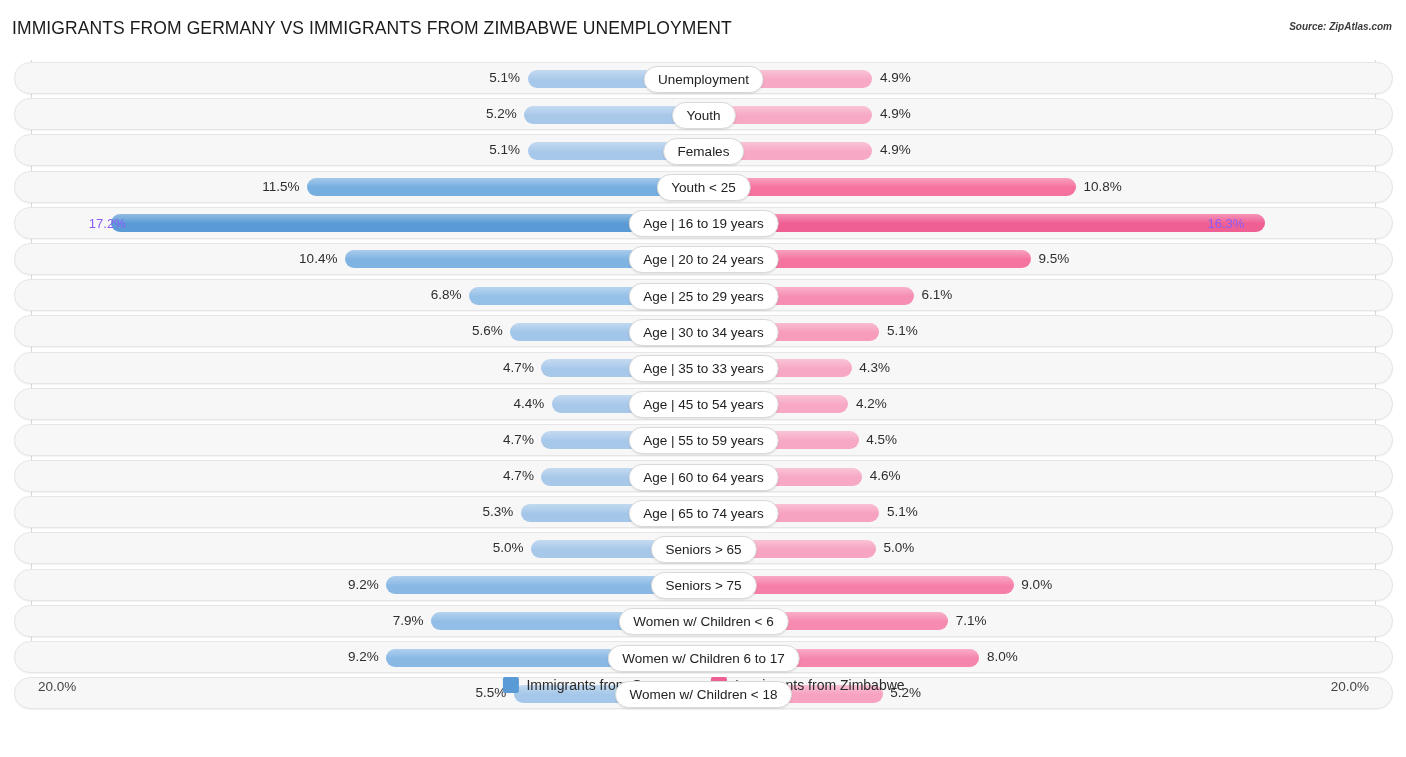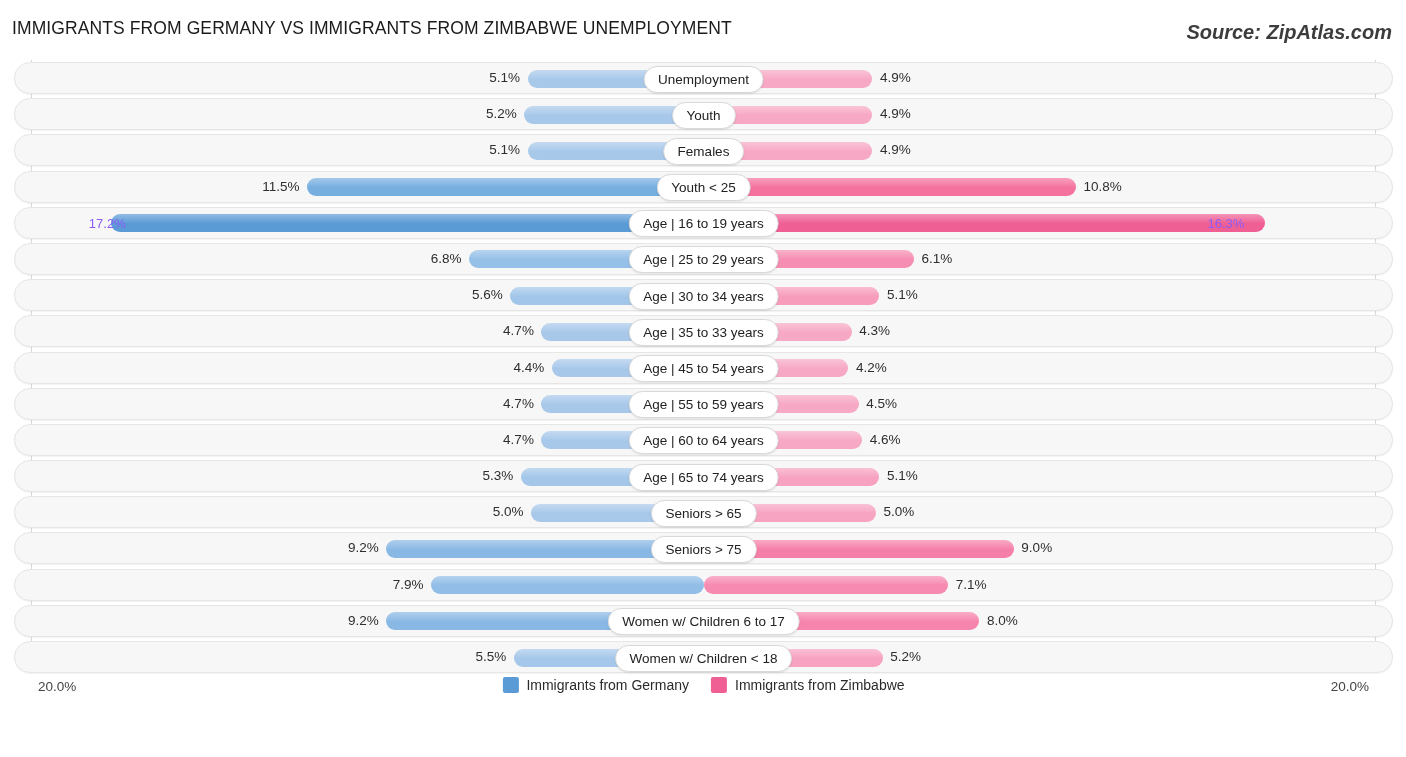--- a/index.html
+++ b/index.html
@@ -29,21 +29,21 @@
     font-size: 17.5px;
     letter-spacing: 0.1px;
     color: #1b1b1b;
     font-weight: 400;
     white-space: nowrap;
   }
   .chart-source {
     position: absolute;
     right: 14px;
     top: 21px;
-    font-size: 20px;
+    font-size: 10px;
     font-style: italic;
     font-weight: bold;
     color: #3c3c3c;
     white-space: nowrap;
   }
 
   
   .plot {
     position: absolute;
     left: 14px;
@@ -271,20 +271,34 @@
             <span class="bar-shine"></span>
           </div>
           <div class="val left inside" style="margin-right: 41.9%; right: 50%;">17.2%</div>
           <div class="val right inside" style="margin-left: 36.55%;">16.3%</div>
         </div>
         <div class="center-label">Age | 16 to 19 years</div>
       </div>
       <div class="row">
         <div class="row-track"></div>
         <div class="bars">
+          <div class="bar left" style="width: 26%; background: rgb(127, 179, 226);">
+            <span class="bar-shine"></span>
+          </div>
+          <div class="bar right" style="width: 23.75%; background: rgb(245, 116, 159);">
+            <span class="bar-shine"></span>
+          </div>
+          <div class="val left" style="margin-right: 26.55%;">10.4%</div>
+          <div class="val right" style="margin-left: 24.3%;">9.5%</div>
+        </div>
+        <div class="center-label">Age | 20 to 24 years</div>
+      </div>
+      <div class="row">
+        <div class="row-track"></div>
+        <div class="bars">
           <div class="bar left" style="width: 17%; background: rgb(149, 192, 232);">
             <span class="bar-shine"></span>
           </div>
           <div class="bar right" style="width: 15.25%; background: rgb(246, 141, 178);">
             <span class="bar-shine"></span>
           </div>
           <div class="val left" style="margin-right: 17.55%;">6.8%</div>
           <div class="val right" style="margin-left: 15.8%;">6.1%</div>
         </div>
         <div class="center-label">Age | 25 to 29 years</div>
@@ -406,20 +420,21 @@
         <div class="bars">
           <div class="bar left" style="width: 19.75%; background: rgb(145, 189, 231);">
             <span class="bar-shine"></span>
           </div>
           <div class="bar right" style="width: 17.75%; background: rgb(246, 138, 176);">
             <span class="bar-shine"></span>
           </div>
           <div class="val left" style="margin-right: 20.3%;">7.9%</div>
           <div class="val right" style="margin-left: 18.3%;">7.1%</div>
         </div>
+        <div class="center-label">Women w/ Children &lt; 6</div>
       </div>
       <div class="row">
         <div class="row-track"></div>
         <div class="bars">
           <div class="bar left" style="width: 23%; background: rgb(137, 184, 229);">
             <span class="bar-shine"></span>
           </div>
           <div class="bar right" style="width: 20%; background: rgb(246, 133, 173);">
             <span class="bar-shine"></span>
           </div>

